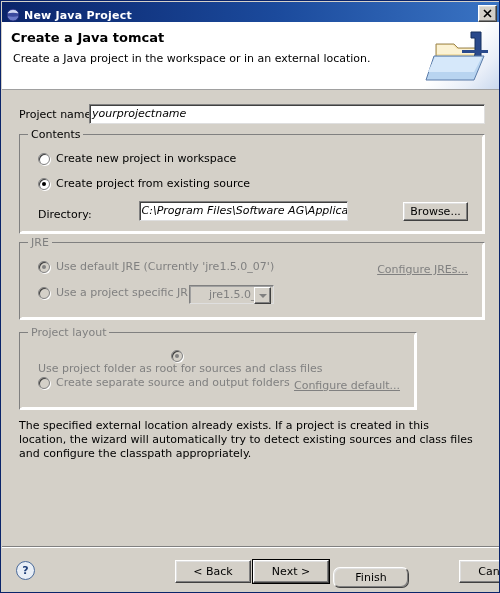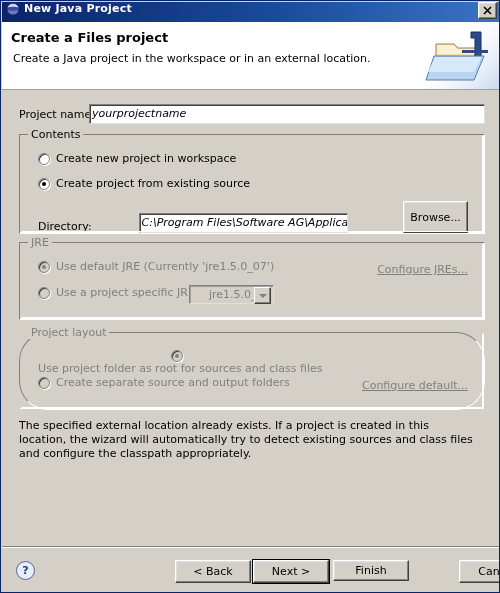--- a/index.html
+++ b/index.html
@@ -25,21 +25,21 @@
 
   
   .titlebar {
     position: absolute;
     left: 1px; top: 1px;
     width: 498px;
     height: 20px;
     box-sizing: border-box;
     background: linear-gradient(to right, #0a246a 0%, #1b4a9c 55%, #3a74c4 100%);
     display: flex;
-    align-items: flex-start;
+    align-items: flex-end;
     padding: 0 2px 0 4px;
   }
   .title-icon {
     width: 14px; height: 14px;
     margin-right: 4px;
     position: relative;
     flex: none;
   }
   .title-text {
     color: #ffffff;
@@ -316,21 +316,21 @@
     </div>
     <div class="title-text">New Java Project</div>
     <div class="close-btn">
       <svg width="9" height="9" viewBox="0 0 9 9">
         <path d="M1 1 L8 8 M8 1 L1 8" stroke="#000" stroke-width="1.6" fill="none"></path>
       </svg>
     </div>
   </div>
 
   <div class="header">
-    <div class="header-title">Create a Files project</div>
+    <div class="header-title">Create a Java tomcat</div>
     <div class="header-desc">Create a Java project in the workspace or in an external location.</div>
     <div class="banner-img">
       <svg width="76" height="67" viewBox="0 0 76 67">
 
         <path d="M12 22 L30 22 L34 26 L52 26 L52 44 L12 44 Z" fill="#f2dfa8" stroke="#9a8550" stroke-width="1"></path>
         <path d="M13 23 L29 23 L33 27 L51 27 L51 32 L13 32 Z" fill="#fbf2d4" stroke="none"></path>
 
         <path d="M47 10 L57 10 L57 34 Q57 42 48 42 L42 42 L42 36 L47 36 Q51 36 51 32 L51 16 L47 16 Z" fill="#2a4a8c" stroke="#16305e" stroke-width="1"></path>
         <rect x="38" y="28" width="26" height="3" fill="#2a4a8c"></rect>
 
@@ -357,21 +357,21 @@
       </div>
 
       <div class="radio-row" style="left:18px; top:42px;">
         <span class="radio checked"></span>
         <span class="label">Create project from existing source</span>
       </div>
 
       <div style="position:absolute; left:18px; top:66px; width:430px; display:flex; align-items:flex-end;gap:47px;">
         <span class="label" style="width:57px;">Directory:</span>
         <div class="textfield" style="width:246px;">C:\Program Files\Software AG\Application Designer\tomcat\w</div>
-        <div class="btn" style="width:76px; height:32px; margin-left:8px;">Browse...</div>
+        <div class="btn" style="width:76px; height:19px; margin-left:8px;">Browse...</div>
       </div>
     </div>
 
     <div class="group" style="left:17px; top:152px; width:466px; height:78px;">
       <div class="group-inner-tl"></div>
       <span class="group-title disabled">JRE</span>
 
       <div class="radio-row" style="left:18px; top:17px;">
         <span class="radio checked disabled"></span>
         <span class="label disabled">Use default JRE (Currently 'jre1.5.0_07')</span>
@@ -383,21 +383,21 @@
         <span class="label disabled">Use a project specific JRE:</span>
       </div>
       <div class="combo" style="position:absolute; left:169px; top:42px; width:85px;">
         <span>jre1.5.0_07</span>
         <span class="combo-arrow">
           <span class="arrow-down"></span>
         </span>
       </div>
     </div>
 
-    <div class="group" style="left:17px; top:242px; width:466px; height:78px;border-radius:29px;">
+    <div class="group" style="left:17px; top:242px; width:398px; height:78px;">
       <div class="group-inner-tl"></div>
       <span class="group-title disabled">Project layout</span>
 
       <div class="radio-row" style="left:18px; top:17px;flex-direction:column;">
         <span class="radio checked disabled"></span>
         <span class="label disabled">Use project folder as root for sources and class files</span>
       </div>
 
       <div class="radio-row" style="left:18px; top:43px;">
         <span class="radio disabled"></span>
@@ -406,17 +406,17 @@
       <span class="link" style="right:16px; top:46px;">Configure default...</span>
     </div>
 
     <div class="message">The specified external location already exists. If a project is created in this location, the wizard will automatically try to detect existing sources and class files and configure the classpath appropriately.</div>
   </div>
 
   <div class="footer">
     <div class="help-icon">?</div>
     <div class="btn" style="position:absolute; left:173px; top:13px; width:76px; height:23px;">&lt; Back</div>
     <div class="btn default" style="position:absolute; left:251px; top:13px; width:76px; height:23px;">Next &gt;</div>
-    <div class="btn" style="position:absolute; left:331px; top:13px; width:76px; height:21px;">Finish</div>
+    <div class="btn" style="position:absolute; left:331px; top:20px; width:76px; height:21px;border-radius:7px;">Finish</div>
     <div class="btn" style="position:absolute; left:411px; top:13px; width:76px; height:23px;margin-left:46px;">Cancel</div>
   </div>
 
 </div>
 
 </body></html>

